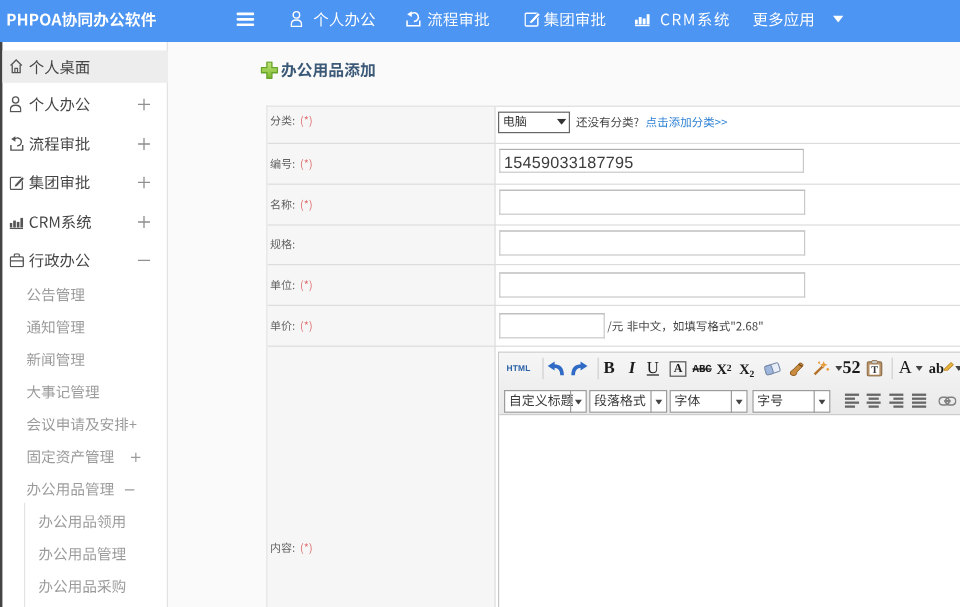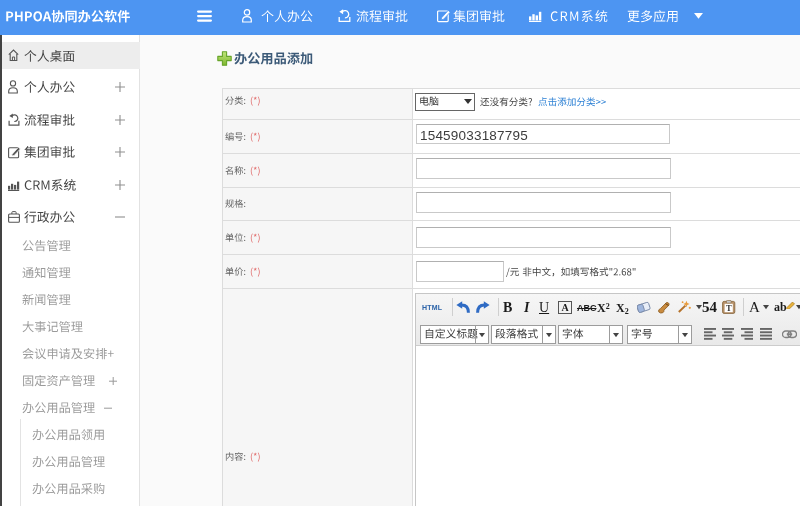--- a/index.html
+++ b/index.html
@@ -245,21 +245,21 @@
     </svg>
 <svg style="position:absolute;left:475px;top:299px" width="16" height="16" viewBox="0 0 16 16">
       <path d="M2.6 13.8 Q2.6 6 9.4 6" fill="none" stroke="#2f6bc4" stroke-width="3"></path>
       <path d="M8.8 2.2 L8.8 9.8 L14.6 6 Z" fill="#2f6bc4"></path>
     </svg>
 <div style="position:absolute;left:498px;top:298px;width:1px;height:18px;background:#cfcfcf"></div>
 <div style="font-family:'Liberation Serif',serif;color:#1a1a1a;position:absolute;line-height:1;left:503px;top:301px;font-size:14px;font-weight:bold">B</div>
 <div style="font-family:'Liberation Serif',serif;color:#1a1a1a;position:absolute;line-height:1;left:524px;top:301px;font-size:14px;font-style:italic;font-weight:bold">I</div>
 <div style="font-family:'Liberation Serif',serif;color:#1a1a1a;position:absolute;line-height:1;left:539px;top:301px;font-size:14px;text-decoration:underline">U</div>
 <div style="position:absolute;left:558px;top:301px;width:14px;height:13px;border:1px solid #555;color:#1a1a1a;font:bold 10px 'Liberation Serif',serif;text-align:center;line-height:12px">A</div>
-<div style="font-family:Liberation Sans, sans-serif;color:#1a1a1a;position:absolute;line-height:1;left:577px;top:304px;font-size:9px;font-weight:bold;text-decoration:line-through">ABC</div>
+<div style="font-family:Liberation Mono, monospace;color:#1a1a1a;position:absolute;line-height:1;left:577px;top:304px;font-size:9px;font-weight:bold;text-decoration:line-through">ABC</div>
 <div style="font-family:'Liberation Serif',serif;color:#1a1a1a;position:absolute;line-height:1;left:597px;top:302px;font-size:12px;font-weight:bold">X<span style="font-size:8px;vertical-align:3px">2</span></div>
 <div style="font-family:'Liberation Serif',serif;color:#1a1a1a;position:absolute;line-height:1;left:616px;top:302px;font-size:12px;font-weight:bold">X<span style="font-size:8px;vertical-align:-2px">2</span></div>
 <svg style="position:absolute;left:637px;top:301px" width="14" height="12" viewBox="0 0 14 12">
       <g transform="rotate(-18 7 6)">
         <rect x="0.5" y="2.5" width="12" height="7.5" rx="1.5" fill="#e8eef8" stroke="#7a8aa8" stroke-width="0.9"></rect>
         <rect x="0.5" y="2.5" width="6" height="7.5" rx="1.5" fill="#9fb6dd" stroke="#7a8aa8" stroke-width="0.9"></rect>
       </g>
     </svg>
 <svg style="position:absolute;left:657px;top:300px" width="15" height="14" viewBox="0 0 15 14">
       <path d="M1.8 12 Q0.8 9.5 3.6 8.4 L8.4 3.6 Q9.4 1.8 11.2 2.8 Q13 3.8 11.6 5.5 L6.9 10.2 Q7.4 13 3.6 13 Z" fill="#c98b3f" stroke="#8a5a20" stroke-width="0.8"></path>
@@ -267,21 +267,21 @@
     </svg>
 <svg style="position:absolute;left:677px;top:300px" width="16" height="14" viewBox="0 0 16 14">
       <path d="M1.8 12 L8.4 5.6" stroke="#b5722a" stroke-width="2"></path>
       <path d="M9.4 0.8 L10.3 3.1 L12.6 4 L10.3 4.9 L9.4 7.2 L8.5 4.9 L6.2 4 L8.5 3.1 Z" fill="#e89b3c"></path>
       <circle cx="12.8" cy="7.8" r="1.1" fill="#e89b3c"></circle>
       <circle cx="5.6" cy="2.2" r="0.9" fill="#e89b3c"></circle>
     </svg>
 <svg style="position:absolute;left:696px;top:305px" width="6" height="4.5" viewBox="0 0 6 4.5">
       <path d="M0 0 L6 0 L3 4.2 Z" fill="#444"></path>
     </svg>
-<div style="font-family:'Liberation Serif',serif;color:#1a1a1a;position:absolute;line-height:1;left:702px;top:300px;font-size:15px;font-weight:bold">54</div>
+<div style="font-family:'Liberation Serif',serif;color:#1a1a1a;position:absolute;line-height:1;left:702px;top:300px;font-size:15px;font-weight:bold">52</div>
 <svg style="position:absolute;left:722px;top:300px" width="14" height="14" viewBox="0 0 14 14">
       <rect x="0.6" y="1.4" width="12.2" height="12" rx="1.5" fill="#b8926a" stroke="#8a6a42" stroke-width="0.9"></rect>
       <rect x="4.4" y="0.4" width="4.8" height="2.8" rx="1" fill="#c9c9c9" stroke="#8a6a42" stroke-width="0.7"></rect>
       <rect x="2.6" y="3.8" width="8.2" height="8.4" fill="#fff"></rect>
       <text x="6.8" y="10.8" font-family="Liberation Serif" font-size="8.5" font-weight="bold" fill="#333" text-anchor="middle">T</text>
     </svg>
 <div style="position:absolute;left:743px;top:298px;width:1px;height:18px;background:#cfcfcf"></div>
 <div style="font-family:'Liberation Serif',serif;color:#1a1a1a;position:absolute;line-height:1;left:749px;top:300px;font-size:15px">A</div>
 <svg style="position:absolute;left:763px;top:305px" width="6" height="4.5" viewBox="0 0 6 4.5">
       <path d="M0 0 L6 0 L3 4.2 Z" fill="#444"></path>

